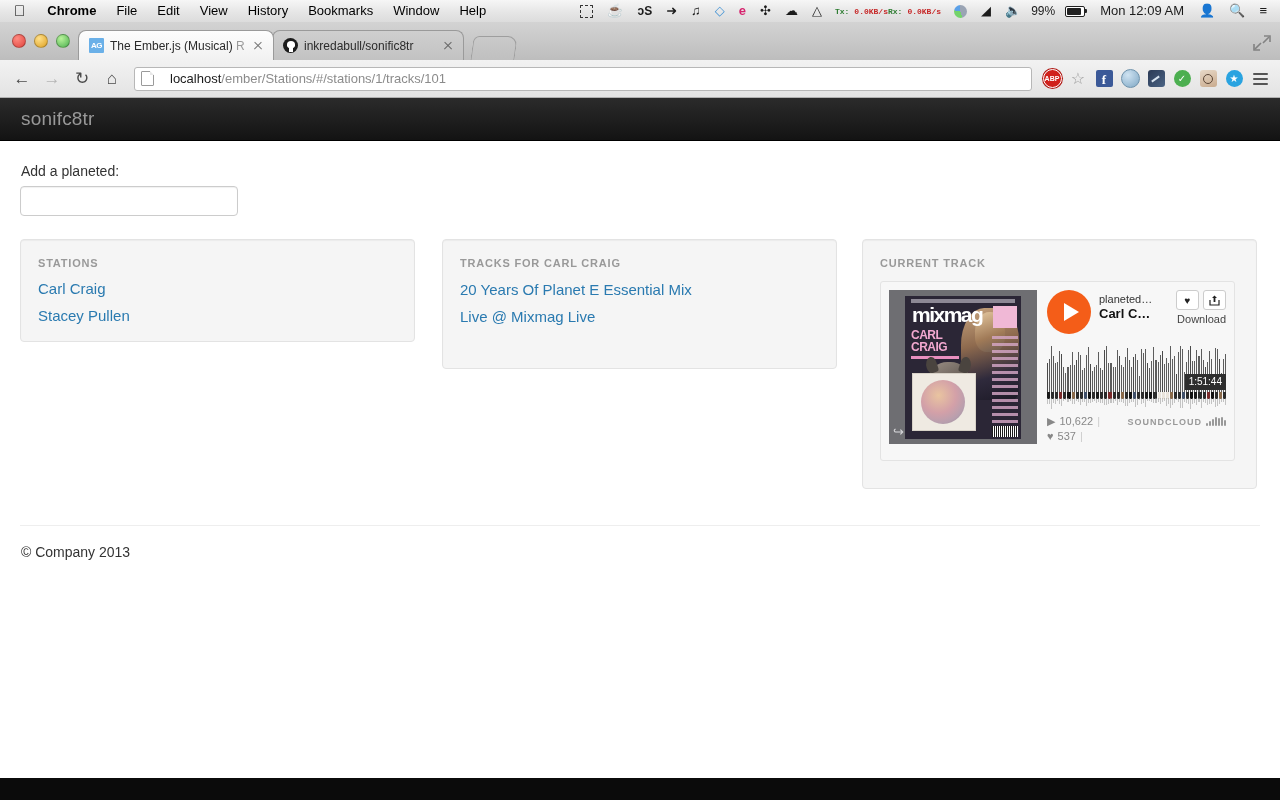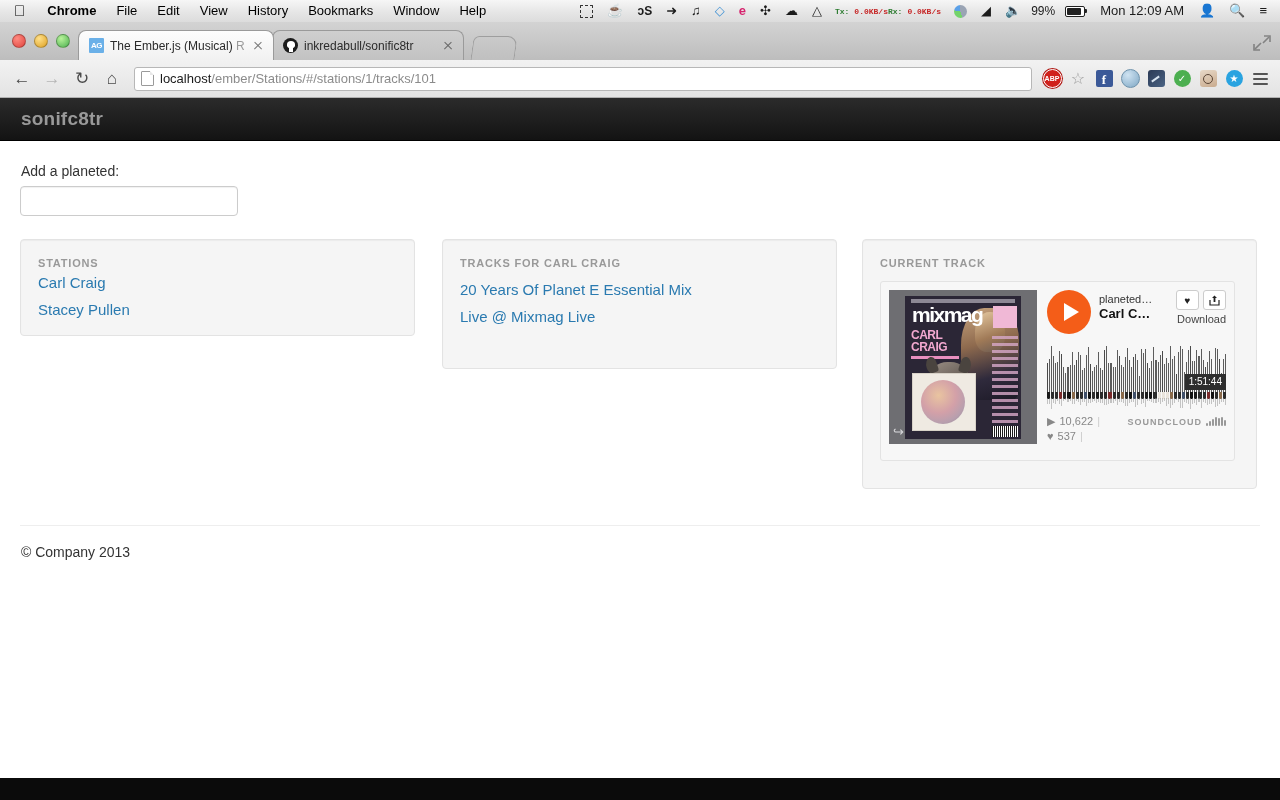--- a/index.html
+++ b/index.html
@@ -94,21 +94,21 @@
     position:absolute;top:60px;left:0;width:1280px;height:38px;
     background:linear-gradient(180deg,#f2f2f2,#e3e3e3);
     border-bottom:1px solid #b0b0b0;
     display:flex;align-items:center;padding:0 8px;box-sizing:border-box;gap:2px;
   }
   .navbtn{width:28px;height:28px;display:flex;align-items:center;justify-content:center;
     font-size:17px;color:#4a4a4a;}
   .navbtn.dim{color:#b5b5b5;}
   .omnibox{
     flex:1;height:24px;margin:0 6px;background:#fff;border:1px solid #b7b7b7;border-radius:3px;
-    display:flex;align-items:center;padding:0 6px;font-size:13px;gap:6px;box-sizing:border-box;
+    display:flex;align-items:center;padding:0 6px;font-size:13px;gap:16px;box-sizing:border-box;
   }
   .pageicon{width:11px;height:13px;border:1px solid #9a9a9a;background:#fff;border-radius:1px;position:relative;}
   .pageicon:after{content:"";position:absolute;right:-1px;top:-1px;border-width:0 4px 4px 0;
     border-style:solid;border-color:#e8e8e8 #fff;}
   .url{color:#8b8b8b;white-space:nowrap;overflow:hidden;}
   .url b{color:#1a1a1a;font-weight:normal;}
   .ext{width:24px;height:24px;display:flex;align-items:center;justify-content:center;flex:0 0 24px;}
   .abp{width:17px;height:17px;border-radius:50%;background:#d0211c;color:#fff;font-size:7px;font-weight:bold;
     display:flex;align-items:center;justify-content:center;border:1.5px solid #fff;box-shadow:0 0 0 1px #b01a16;}
   .star{font-size:16px;color:#9a9a9a;}
@@ -130,40 +130,40 @@
   .burger span{display:block;height:2px;background:#555;border-radius:1px;}
 
   
   .page{position:absolute;top:98px;left:0;width:1280px;height:680px;background:#fff;overflow:hidden;}
   .navbar{
     height:42px;width:100%;
     background:linear-gradient(180deg,#2b2b2b 0%,#131313 100%);
     border-bottom:1px solid #000;
     display:flex;align-items:center;
   }
-  .brand{color:#999;font-size:19px;padding-left:21px;letter-spacing:.2px;font-weight:bold;}
+  .brand{color:#999;font-size:19px;padding-left:21px;letter-spacing:.2px;}
   .container{padding:0 20px;}
   .field-label{font-size:14px;color:#333;margin:22px 0 7px 1px;}
   .station-input{
     width:218px;height:30px;border:1px solid #ccc;border-radius:4px;background:#fff;
     box-shadow:inset 0 1px 1px rgba(0,0,0,.06);
     font-size:14px;padding:0 8px;box-sizing:border-box;outline:none;
     font-family:"Liberation Sans",sans-serif;
   }
   .columns{display:flex;gap:25px;margin-top:23px;align-items:flex-start;}
   .well{
     background:#f5f5f5;border:1px solid #e3e3e3;border-radius:4px;
     box-shadow:inset 0 1px 1px rgba(0,0,0,.045);
     padding:17px;box-sizing:border-box;
   }
   .well.c1{width:395px;min-height:96px;}
   .well.c2{width:395px;min-height:130px;margin-left:2px;}
   .well.c3{width:395px;min-height:250px;}
   .well-title{
-    font-size:11px;font-weight:bold;color:#999;letter-spacing:.8px;margin-bottom:5px;
+    font-size:11px;font-weight:bold;color:#999;letter-spacing:.8px;margin-bottom:11px;
   }
   .well.c2 .well-title,.well.c3 .well-title{margin-bottom:12px;}
   .link-list{display:flex;flex-direction:column;gap:10px;}
   .link-list a{color:#2a7ab0;font-size:15px;text-decoration:none;}
 
   
   .sc{
     background:#f7f7f7;border:1px solid #e3e3e3;border-radius:3px;
     width:355px;height:180px;box-sizing:border-box;display:flex;padding:8px;gap:10px;
   }

